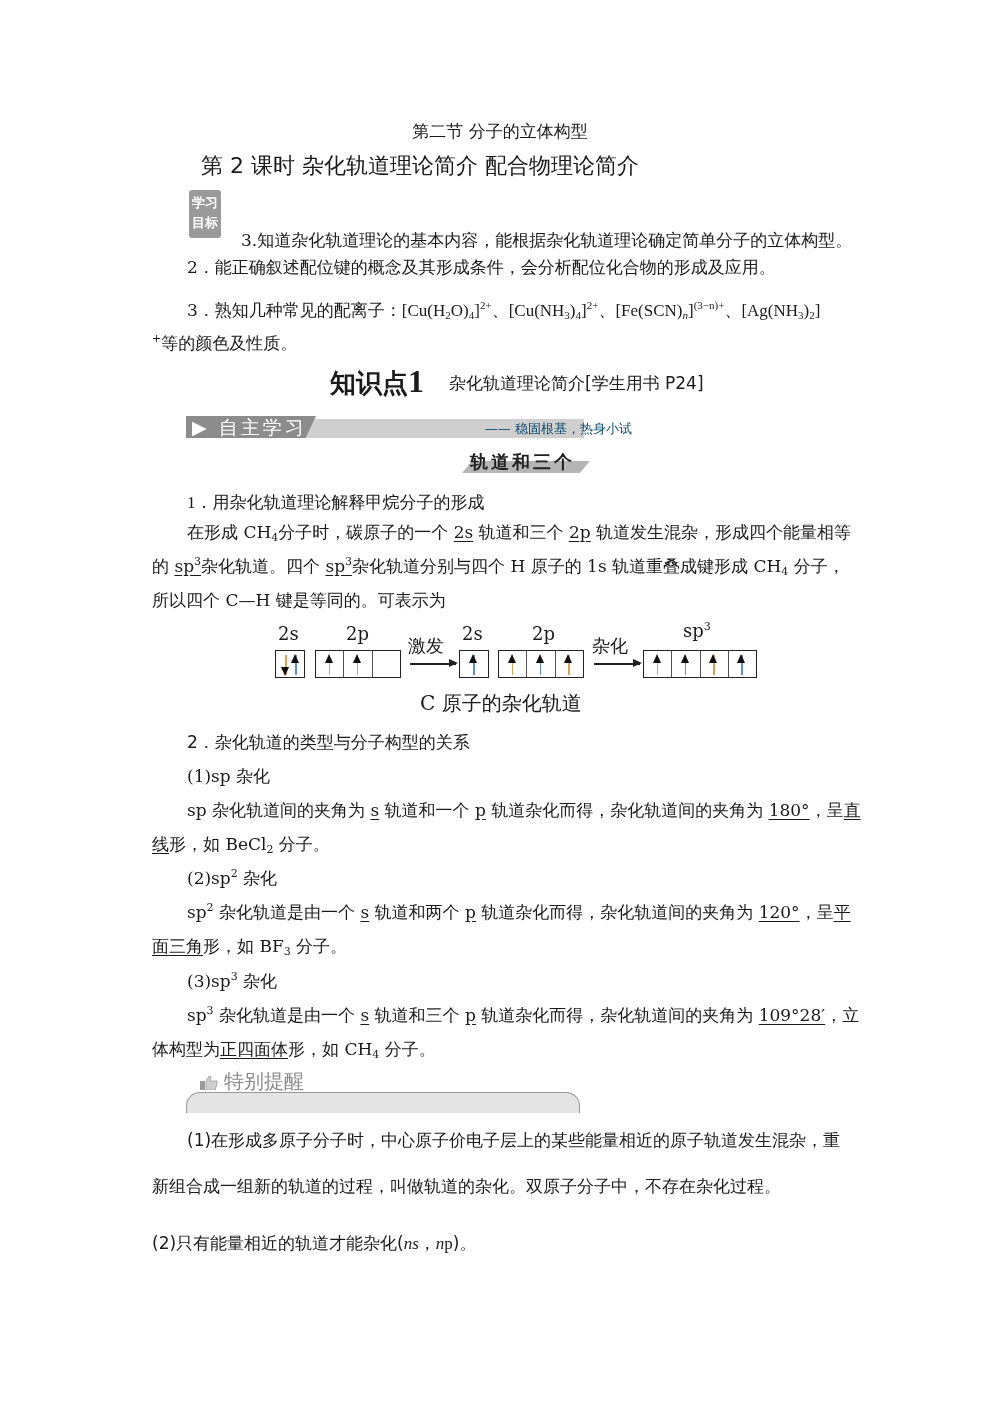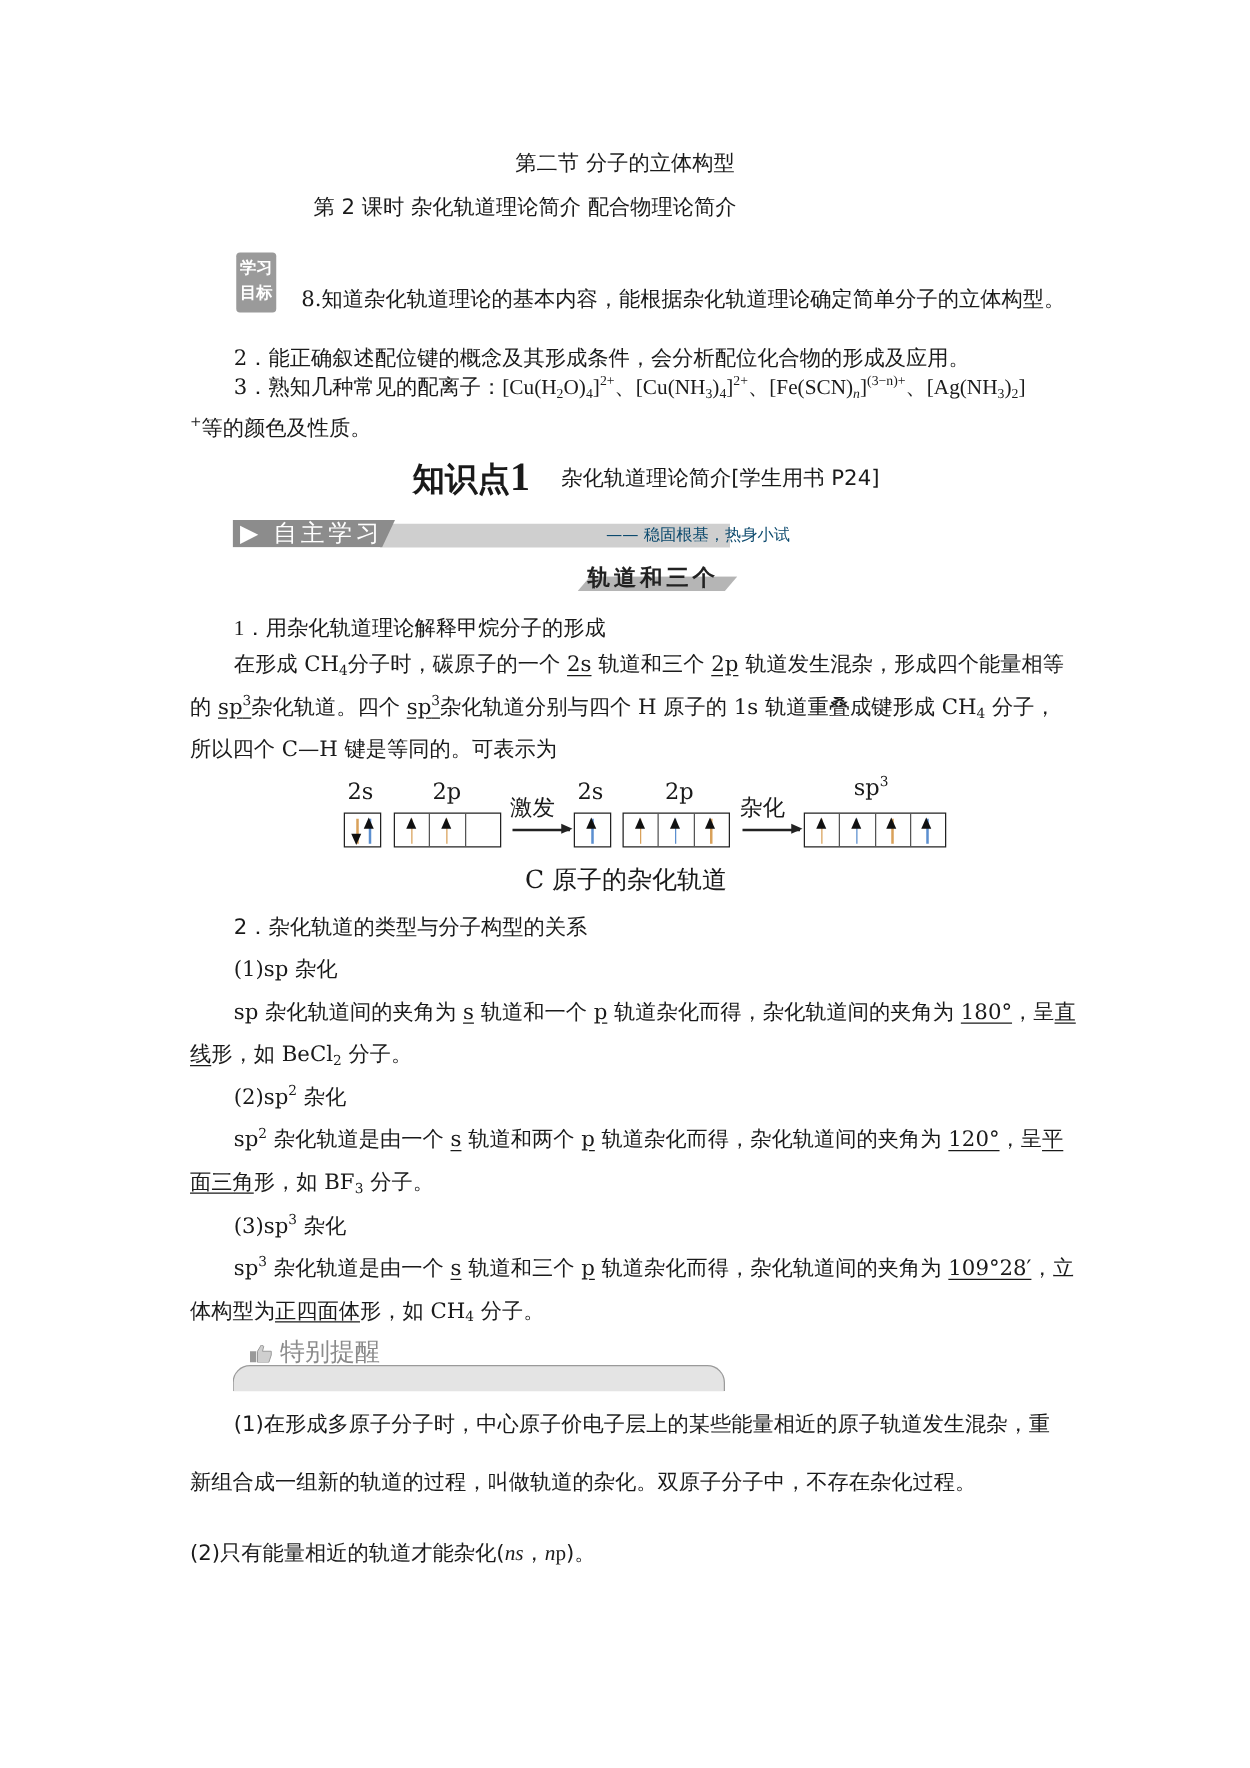--- a/index.html
+++ b/index.html
@@ -6,24 +6,24 @@
   body { width: 1000px; height: 1414px; position: relative; overflow: hidden;
          font-family: "DejaVu Serif", "Liberation Serif", serif; color: #1a1a1a; }
   .abs { position: absolute; }
   .line { position: absolute; font-size: 17px; line-height: 22px; white-space: nowrap; }
   .sans { font-family: "DejaVu Sans", "Liberation Sans", sans-serif; }
   .ser { font-family: "Liberation Serif", "DejaVu Serif", serif; }
   sub { font-size: 11px; vertical-align: -3px; line-height: 0; }
   sup { font-size: 11px; vertical-align: 7px; line-height: 0; }
   .u { text-decoration: underline; text-underline-offset: 3px; }
   .title1 { left: 0; width: 1000px; text-align: center; top: 120px; font-size: 17px; }
-  .title2 { left: 0; width: 840px; text-align: center; top: 155px; font-size: 17px; }
+  .title2 { left: 0; width: 840px; text-align: center; top: 155px; font-size: 22px; }
   .badge { left: 189px; top: 190px; width: 32px; height: 48px; background: #9a9a9a;
            border-radius: 3px; color: #fff; font-size: 13px; line-height: 20px;
-           text-align: center; padding-top: 3px; box-sizing: border-box; font-weight: bold; margin-top: 12px; }
+           text-align: center; padding-top: 3px; box-sizing: border-box; font-weight: bold; }
   .badge span { display: block; }
   .kp { left: 330px; top: 363px; font-size: 26px; font-weight: bold; }
   .kp-num { font-family: "Liberation Serif", serif; font-size: 32px; }
   .kp-sub { left: 449px; top: 372px; font-size: 17px; }
   .banner { left: 186px; top: 416px; width: 463px; height: 22px; }
   .banner .dark { position: absolute; left: 0; top: 0; width: 130px; height: 22px; background: #8c8c8c;
                   color: #fff; font-size: 19px; line-height: 22px; padding-left: 6px; box-sizing: border-box;
                   clip-path: polygon(0 0, 100% 0, 92% 100%, 0 100%); letter-spacing: 3px; }
   .banner .light { position: absolute; left: 118px; top: 3px; width: 280px; height: 19px; background: #cfcfcf; }
   .banner .tag { position: absolute; right: 17px; top: 3px; font-size: 13px; line-height: 19px; color: #0c4a6e; }
@@ -55,22 +55,22 @@
 </head>
 <body>
 
 <div class="line title1 sans">第二节  分子的立体构型</div>
 <div class="line title2 sans">第 2 课时    杂化轨道理论简介    配合物理论简介</div>
 
 <div class="abs badge sans">
   <span>学习</span>
   <span>目标</span>
 </div>
-<div class="line" style="left:241px;top:229px;">8.知道杂化轨道理论的基本内容，能根据杂化轨道理论确定简单分子的立体构型。</div>
-<div class="line" style="left:187px;top:276px;text-align:center;">2．能正确叙述配位键的概念及其形成条件，会分析配位化合物的形成及应用。</div>
+<div class="line" style="left:241px;top:229px;">3.知道杂化轨道理论的基本内容，能根据杂化轨道理论确定简单分子的立体构型。</div>
+<div class="line" style="left:187px;top:256px;text-align:center;">2．能正确叙述配位键的概念及其形成条件，会分析配位化合物的形成及应用。</div>
 <div class="line" style="left:187px;top:299px;">
   <span>3．熟知几种常见的配离子：</span><span class="ser"><span>[Cu(H</span><sub>2</sub><span>O)</span><sub>4</sub><span>]</span><sup>2+</sup><span>、[Cu(NH</span><sub>3</sub><span>)</span><sub>4</sub><span>]</span><sup>2+</sup><span>、[Fe(SCN)</span><sub style="font-style:italic">n</sub><span>]</span><sup>(3−n)+</sup><span>、[Ag(NH</span><sub>3</sub><span>)</span><sub>2</sub><span>]</span></span>
 </div>
 <div class="line" style="left:152px;top:332px;">
   <sup>+</sup><span>等的颜色及性质。</span>
 </div>
 
 <div class="abs kp sans">
   <span>知识点</span><span class="kp-num">1</span>
 </div>

